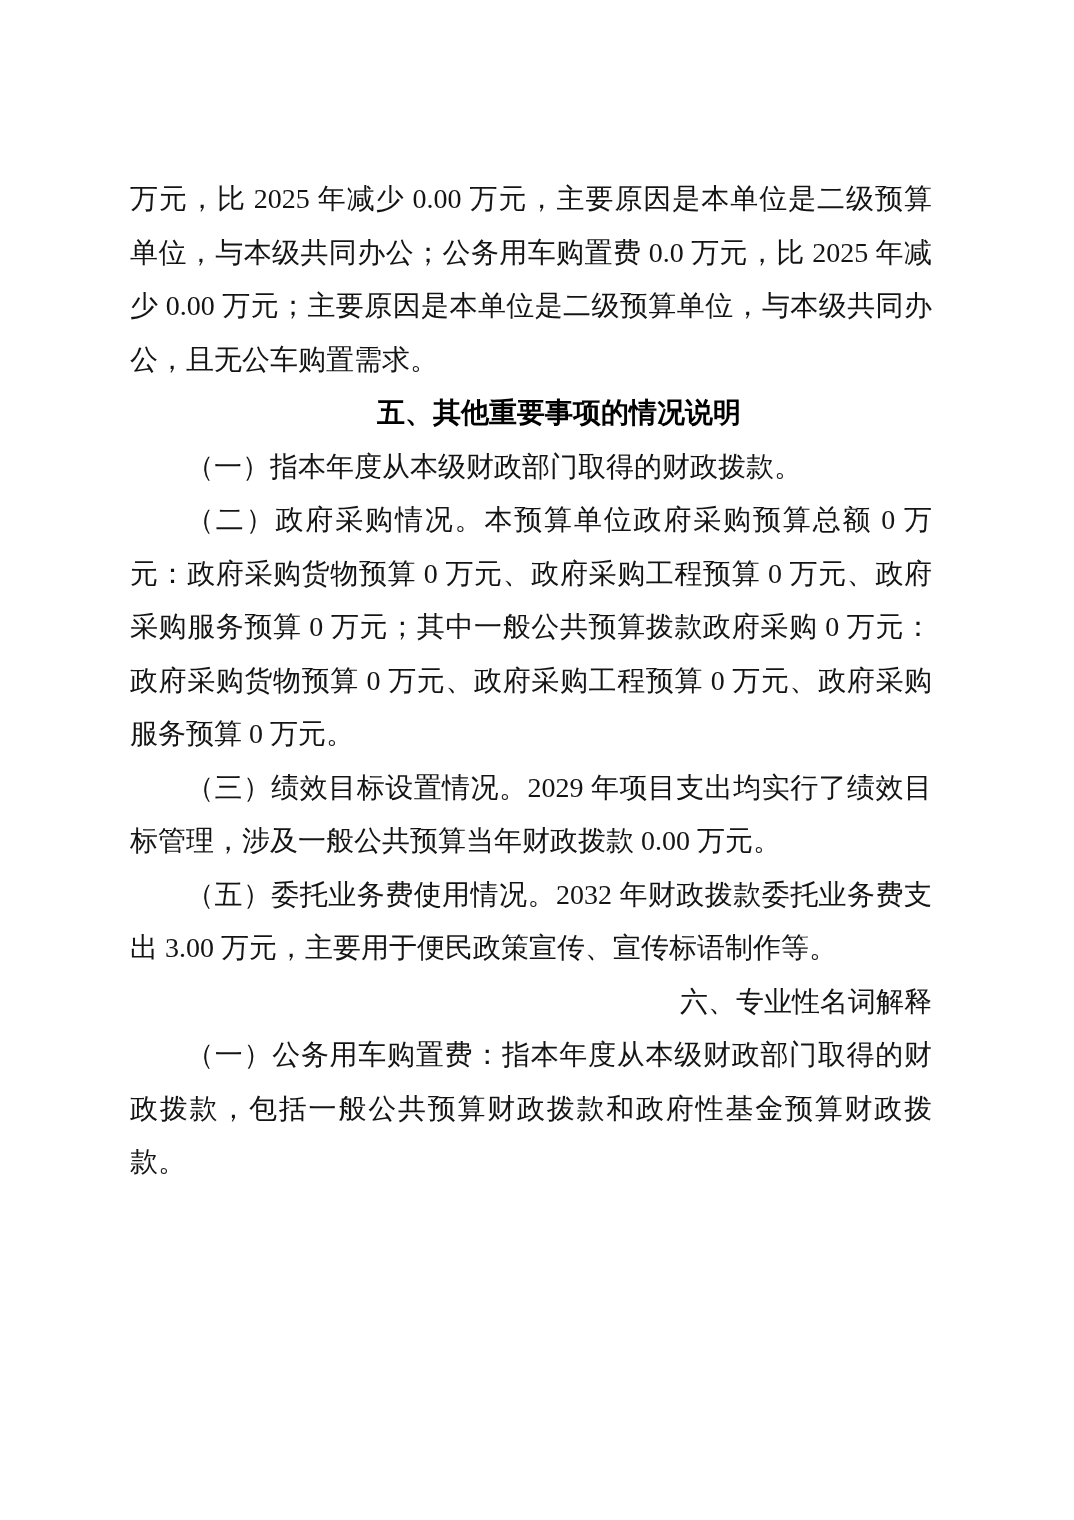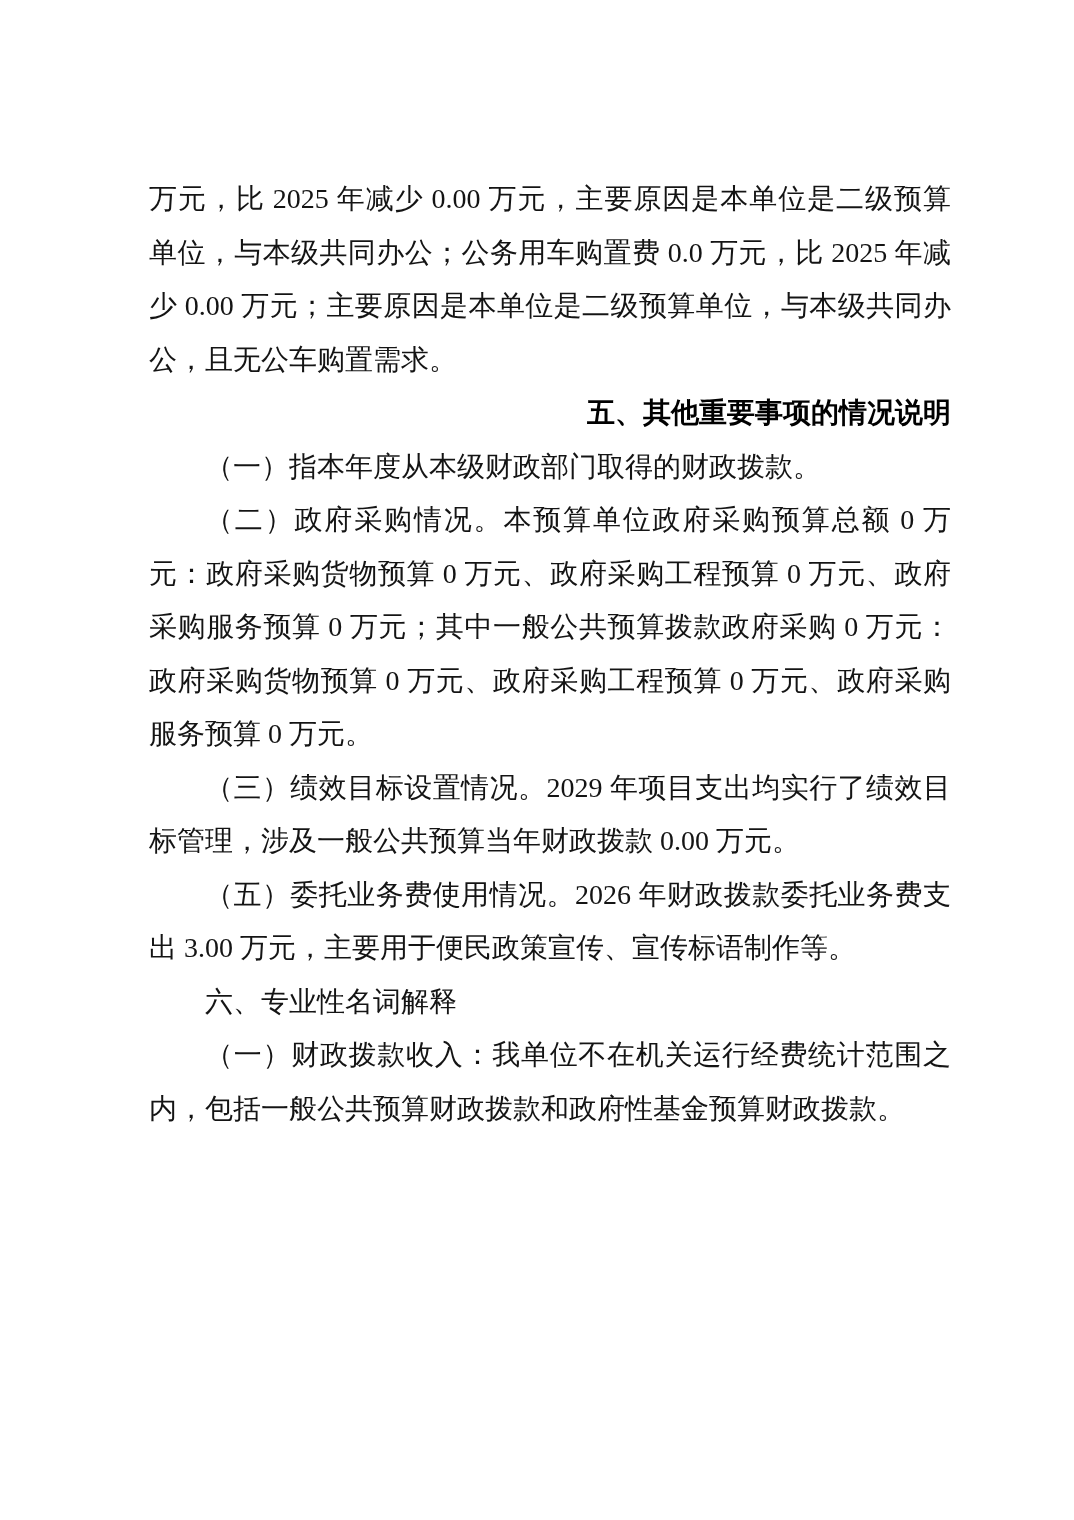--- a/index.html
+++ b/index.html
@@ -9,65 +9,65 @@
   }
   .page {
     position: relative;
     width: 1074px;
     height: 1520px;
     background: #ffffff;
     overflow: hidden;
   }
   .content {
     position: absolute;
-    left: 149px;
+    left: 130px;
     top: 172px;
     width: 802px;
   }
   .para {
     margin: 0;
     padding: 0;
     font-family: "Liberation Serif", serif;
     font-size: 28px;
     line-height: 53.5px;
     color: #141414;
     text-align: justify;
     text-justify: inter-character;
     word-break: normal;
   }
   .para.indent {
     text-indent: 2em;
   }
   .para.heading {
     font-family: "Liberation Sans", sans-serif;
     font-weight: 700;
-    text-align: right;
+    text-align: center;
     color: #000000;
   }
   .para.subheading {
-    text-align: left;
+    text-align: right;
   }
 </style>
 </head>
 <body>
 
 <div class="page">
   <div class="content">
 
     <p class="para">万元，比 2025 年减少 0.00 万元，主要原因是本单位是二级预算单位，与本级共同办公；公务用车购置费 0.0 万元，比 2025 年减少 0.00 万元；主要原因是本单位是二级预算单位，与本级共同办公，且无公车购置需求。</p>
 
     <p class="para heading indent">五、其他重要事项的情况说明</p>
 
     <p class="para indent">（一）指本年度从本级财政部门取得的财政拨款。</p>
 
     <p class="para indent">（二）政府采购情况。本预算单位政府采购预算总额 0 万元：政府采购货物预算 0 万元、政府采购工程预算 0 万元、政府采购服务预算 0 万元；其中一般公共预算拨款政府采购 0 万元：政府采购货物预算 0 万元、政府采购工程预算 0 万元、政府采购服务预算 0 万元。</p>
 
     <p class="para indent">（三）绩效目标设置情况。2029 年项目支出均实行了绩效目标管理，涉及一般公共预算当年财政拨款 0.00 万元。</p>
 
 
-    <p class="para indent">（五）委托业务费使用情况。2026 年财政拨款委托业务费支出 3.00 万元，主要用于便民政策宣传、宣传标语制作等。</p>
+    <p class="para indent">（五）委托业务费使用情况。2032 年财政拨款委托业务费支出 3.00 万元，主要用于便民政策宣传、宣传标语制作等。</p>
 
     <p class="para subheading indent">六、专业性名词解释</p>
 
-    <p class="para indent">（一）财政拨款收入：我单位不在机关运行经费统计范围之内，包括一般公共预算财政拨款和政府性基金预算财政拨款。</p>
+    <p class="para indent">（一）公务用车购置费：指本年度从本级财政部门取得的财政拨款，包括一般公共预算财政拨款和政府性基金预算财政拨款。</p>
 
   </div>
 </div>
 
 </body></html>

